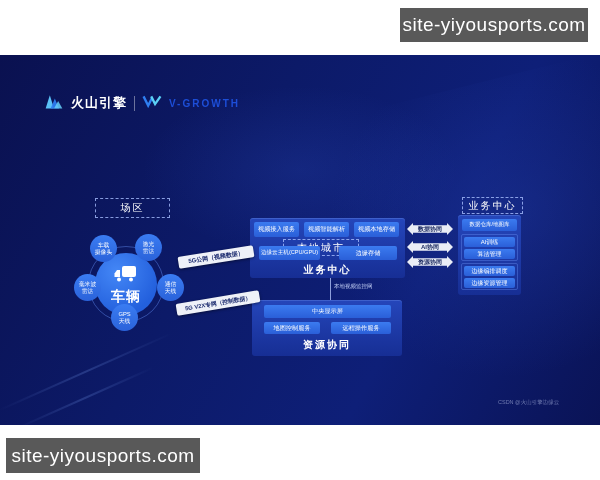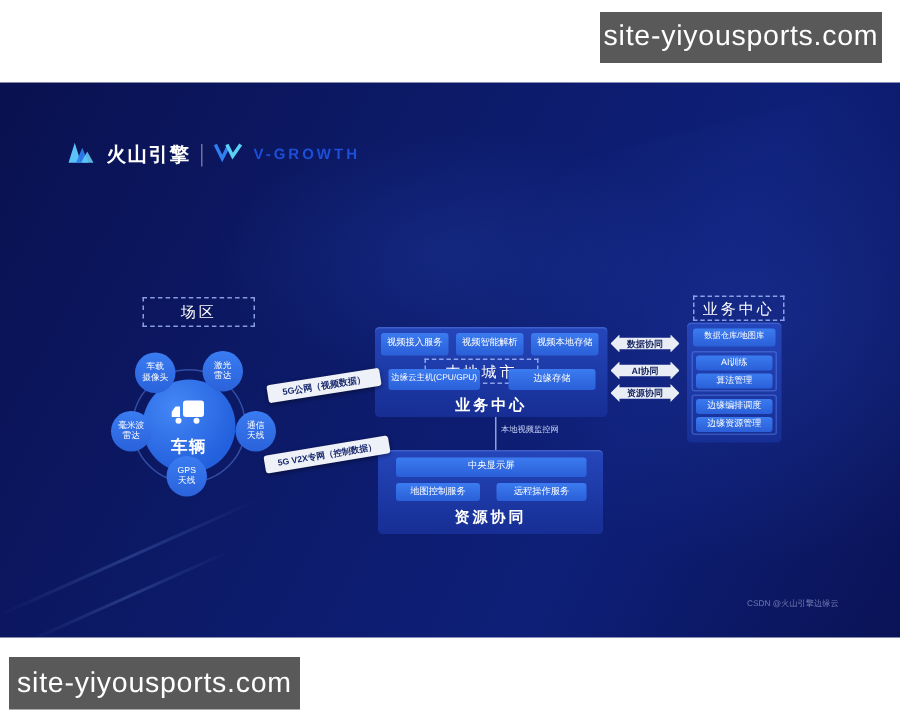--- a/index.html
+++ b/index.html
@@ -39,21 +39,21 @@
   .tag-zone { left:95px; top:198px; width:75px; height:20px; font-size:10px; }
   .tag-city { left:283px; top:195px; width:76px; height:17px; font-size:10px;margin-top:44px; }
   .tag-biz  { left:462px; top:197px; width:61px; height:17px; font-size:10px; }
 
   
   .ring { position:absolute; left:88px; top:246px; width:76px; height:76px; border-radius:50%;
     border:1px solid rgba(105,150,255,.42); z-index:2; }
   .hub { position:absolute; left:95px; top:253px; width:62px; height:62px; border-radius:50%;
     background:radial-gradient(circle at 35% 30%,#4487f6,#2360dd 72%);
     display:flex; flex-direction:column; align-items:center; justify-content:center; gap:1px; z-index:3; }
-  .hub-label { color:#fff; font-size:11px; font-weight:bold; letter-spacing:1px; }
+  .hub-label { color:#fff; font-size:14px; font-weight:bold; letter-spacing:1px; }
   .sat { position:absolute; width:27px; height:27px; border-radius:50%;
     background:linear-gradient(180deg,#3a7cf2,#2a62da);
     display:flex; align-items:center; justify-content:center; text-align:center;
     color:#fff; font-size:5.8px; line-height:1.15; white-space:pre-line; z-index:4; }
   .sat-0 { left:90px;  top:235px; }
   .sat-1 { left:135px; top:234px; }
   .sat-2 { left:74px;  top:274px; }
   .sat-3 { left:157px; top:274px; }
   .sat-4 { left:111px; top:304px; }
 

